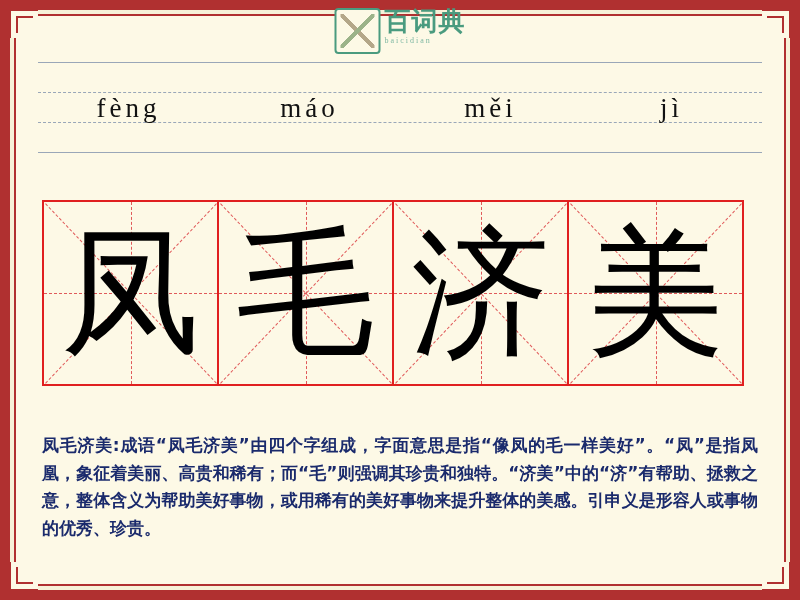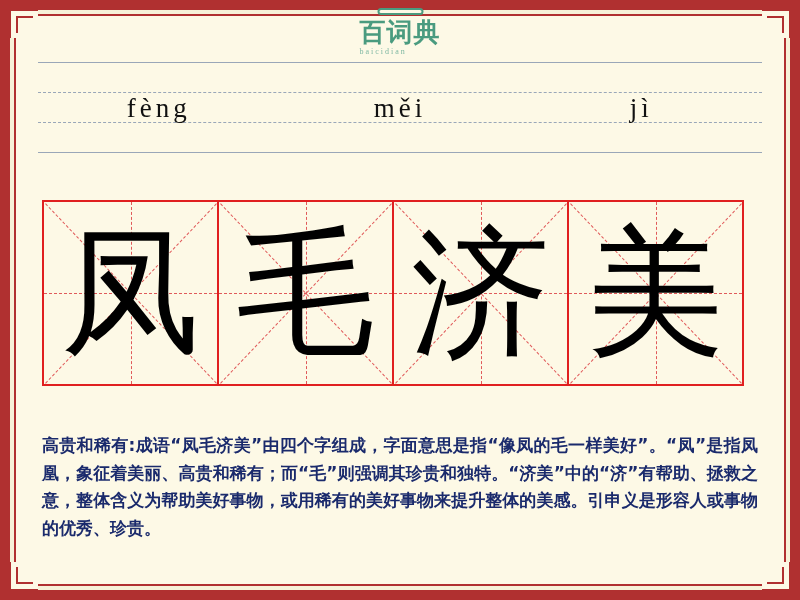--- a/index.html
+++ b/index.html
@@ -68,24 +68,22 @@
   .corner.bl::after { border-right: none; border-top: none; }
   .corner.br::after { border-left: none; border-top: none; }
 
   
   .logo {
     position: absolute;
     left: 50%;
     top: 8px;
     transform: translateX(-50%);
     display: flex;
-    align-items: center;
     gap: 4px;
     height: 48px;
-    flex-direction: column;
   }
   .logo-mark {
     width: 42px;
     height: 42px;
     border: 2px solid #4a9b7f;
     border-radius: 4px;
     background: #fdf9e6;
     position: relative;
     overflow: hidden;
   }
@@ -254,20 +252,21 @@
     </div>
   </div>
 
   <div class="pinyin-block">
     <div class="staff-line l1"></div>
     <div class="staff-line l2"></div>
     <div class="staff-line l3"></div>
     <div class="staff-line l4"></div>
     <div class="pinyin-row">
       <span class="pinyin">fèng</span>
+      <span class="pinyin">máo</span>
       <span class="pinyin">měi</span>
       <span class="pinyin">jì</span>
     </div>
   </div>
 
   <div class="grid">
     <div class="cell">
       <div class="d">
           <div class="h"></div>
           <div class="v"></div>
@@ -299,16 +298,16 @@
           <div class="h"></div>
           <div class="v"></div>
           <div class="diag1"></div>
           <div class="diag2"></div>
         </div>
       <div class="hanzi">美</div>
     </div>
   </div>
 
   <div class="explain">
-    <span class="label">高贵和稀有:</span><span>成语“凤毛济美”由四个字组成，字面意思是指“像凤的毛一样美好”。“凤”是指凤凰，象征着美丽、高贵和稀有；而“毛”则强调其珍贵和独特。“济美”中的“济”有帮助、拯救之意，整体含义为帮助美好事物，或用稀有的美好事物来提升整体的美感。引申义是形容人或事物的优秀、珍贵。</span>
+    <span class="label">凤毛济美:</span><span>成语“凤毛济美”由四个字组成，字面意思是指“像凤的毛一样美好”。“凤”是指凤凰，象征着美丽、高贵和稀有；而“毛”则强调其珍贵和独特。“济美”中的“济”有帮助、拯救之意，整体含义为帮助美好事物，或用稀有的美好事物来提升整体的美感。引申义是形容人或事物的优秀、珍贵。</span>
   </div>
 
 </div>
 
 </body></html>

